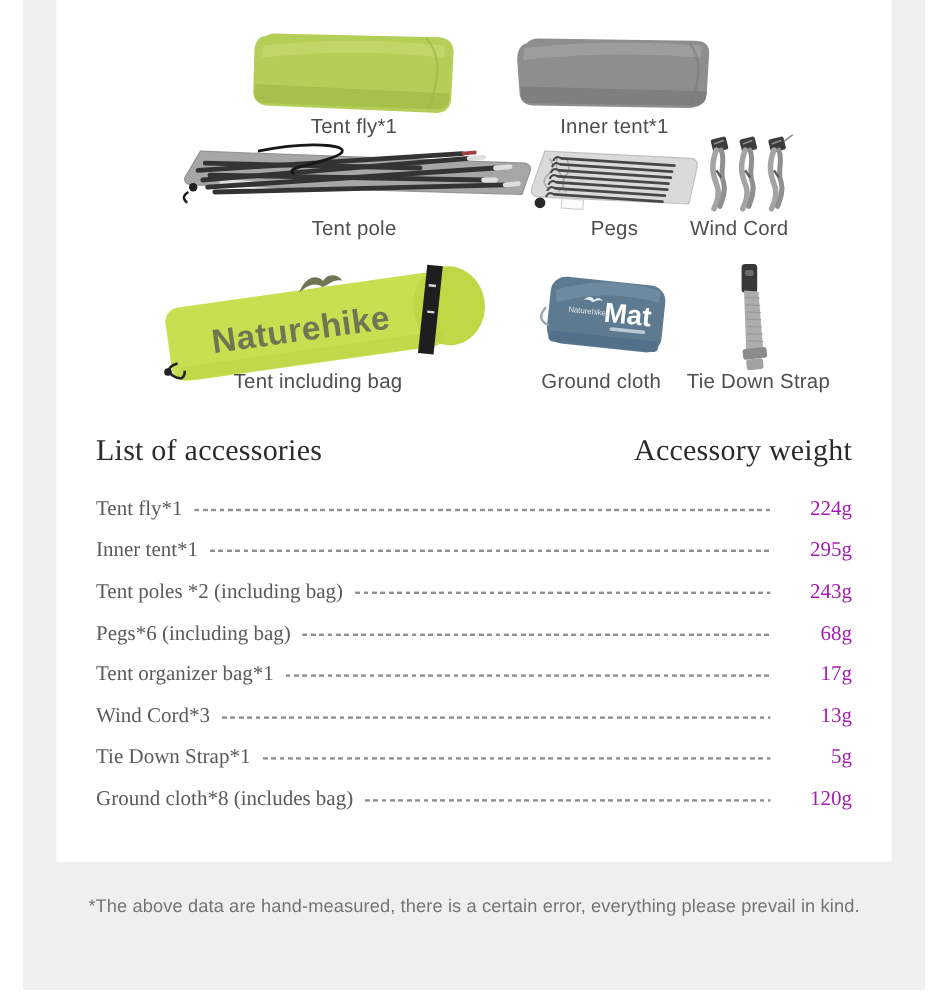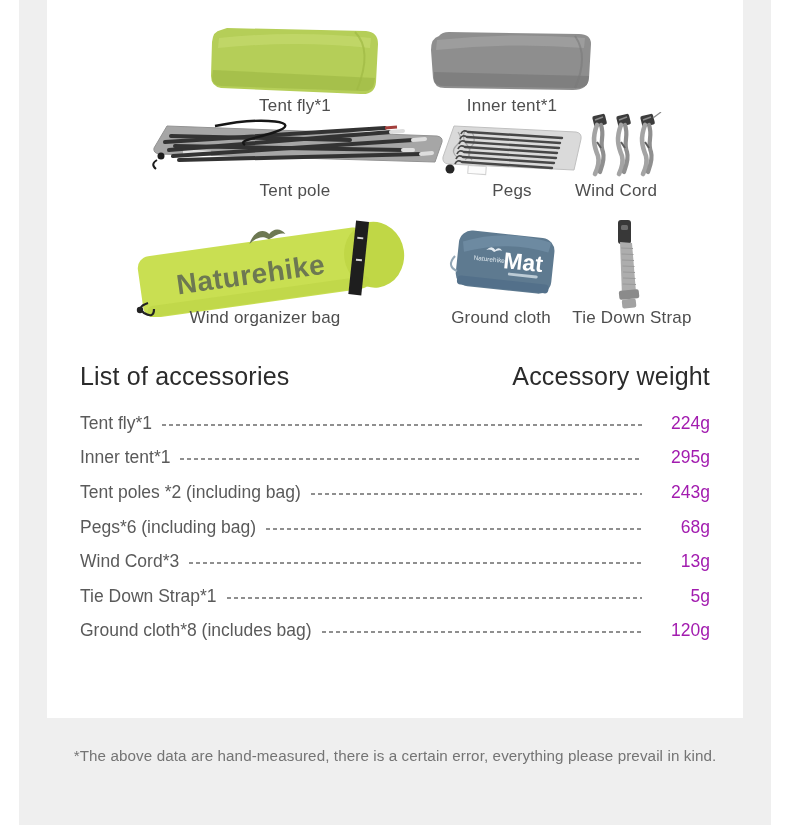--- a/index.html
+++ b/index.html
@@ -10,21 +10,21 @@
   }
   .backdrop{position:absolute;left:19px;top:0;width:752px;height:825px;background:#efefef;}
   .card{position:absolute;left:47px;top:0;width:696px;height:718px;background:#ffffff;}
   .showcase{position:absolute;left:0;top:0;width:696px;height:352px;}
   .item{position:absolute;}
   .item svg{display:block;width:100%;height:100%;}
   .plabel{
     position:absolute;transform:translateX(-50%);
     font-size:17px;color:#4e4e4e;white-space:nowrap;letter-spacing:.2px;
   }
-  .acc-table{position:absolute;left:33px;right:33px;top:362px;}
+  .acc-table{position:absolute;left:33px;right:33px;top:362px;font-family:Liberation Serif, serif;}
   .headers{display:flex;justify-content:space-between;align-items:baseline;height:32px;margin-bottom:12px;}
   .hdr{font-size:25px;color:#2b2b2b;font-weight:500;letter-spacing:.2px;}
   .row{display:flex;align-items:center;height:34.6px;font-size:17.5px;color:#5a5a5a;}
   .r-name{white-space:nowrap;}
   .r-dash{
     flex:1;height:2px;margin:3px 16px 0 10px;
     background:repeating-linear-gradient(to right,#8f8f8f 0 4px,transparent 4px 7px);
   }
   .r-weight{width:52px;text-align:right;color:#a21caf;}
   .disclaimer{
@@ -191,21 +191,21 @@
         <rect x="14" y="72" width="20" height="9" rx="2" fill="#8b8b8b" transform="rotate(-6 24 76)"></rect>
         <rect x="17" y="81" width="14" height="9" rx="2" fill="#a2a2a2" transform="rotate(-6 24 85)"></rect>
       </svg>
     </div>
 
     <div class="plabel" style="left:248px;top:96px;">Tent fly*1</div>
     <div class="plabel" style="left:465px;top:96px;">Inner tent*1</div>
     <div class="plabel" style="left:248px;top:181px;">Tent pole</div>
     <div class="plabel" style="left:465px;top:181px;">Pegs</div>
     <div class="plabel" style="left:569px;top:181px;">Wind Cord</div>
-    <div class="plabel" style="left:218px;top:308px;">Wind organizer bag</div>
+    <div class="plabel" style="left:218px;top:308px;">Tent including bag</div>
     <div class="plabel" style="left:454px;top:308px;">Ground cloth</div>
     <div class="plabel" style="left:585px;top:308px;">Tie Down Strap</div>
   </div>
 
   <div class="acc-table">
     <div class="headers">
       <div class="hdr">List of accessories</div>
       <div class="hdr">Accessory weight</div>
     </div>
 
@@ -223,20 +223,25 @@
       <span class="r-name">Tent poles *2 (including bag)</span>
       <span class="r-dash"></span>
       <span class="r-weight">243g</span>
     </div>
     <div class="row">
       <span class="r-name">Pegs*6 (including bag)</span>
       <span class="r-dash"></span>
       <span class="r-weight">68g</span>
     </div>
     <div class="row">
+      <span class="r-name">Tent organizer bag*1</span>
+      <span class="r-dash"></span>
+      <span class="r-weight">17g</span>
+    </div>
+    <div class="row">
       <span class="r-name">Wind Cord*3</span>
       <span class="r-dash"></span>
       <span class="r-weight">13g</span>
     </div>
     <div class="row">
       <span class="r-name">Tie Down Strap*1</span>
       <span class="r-dash"></span>
       <span class="r-weight">5g</span>
     </div>
     <div class="row">

